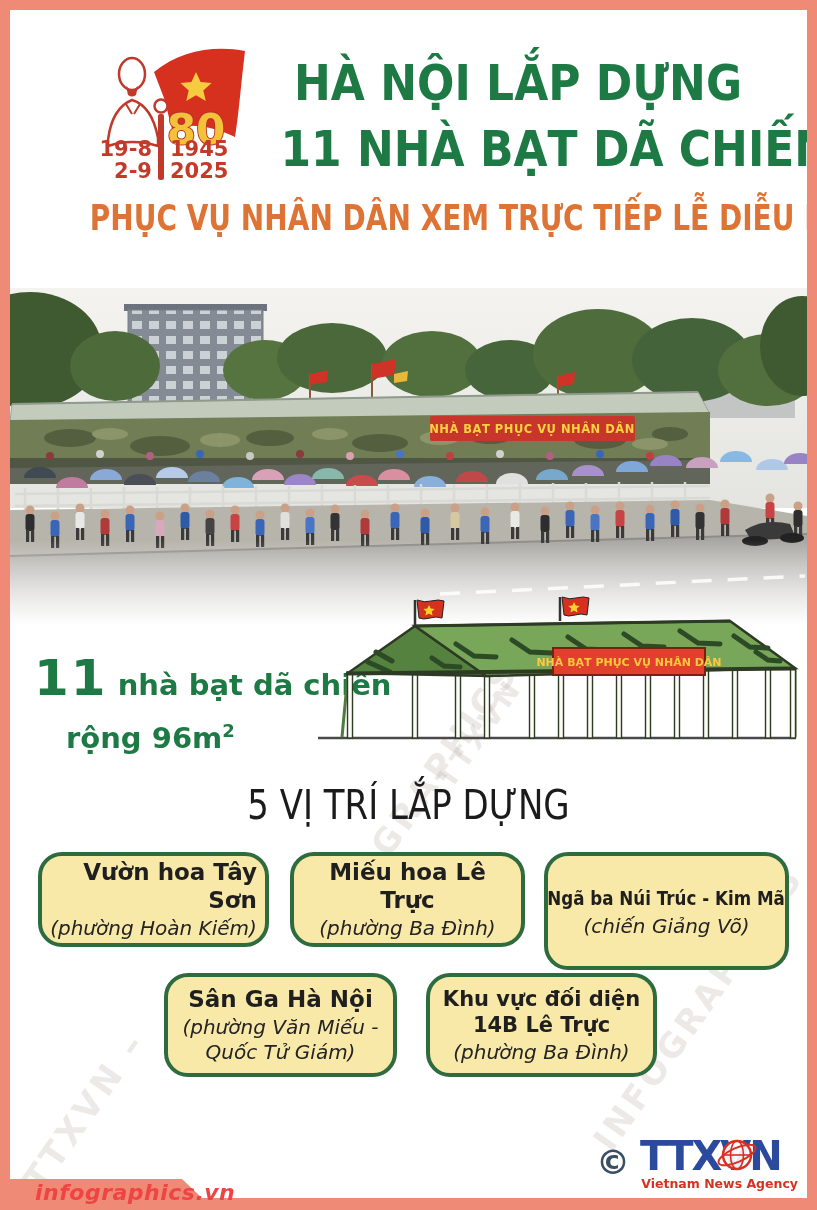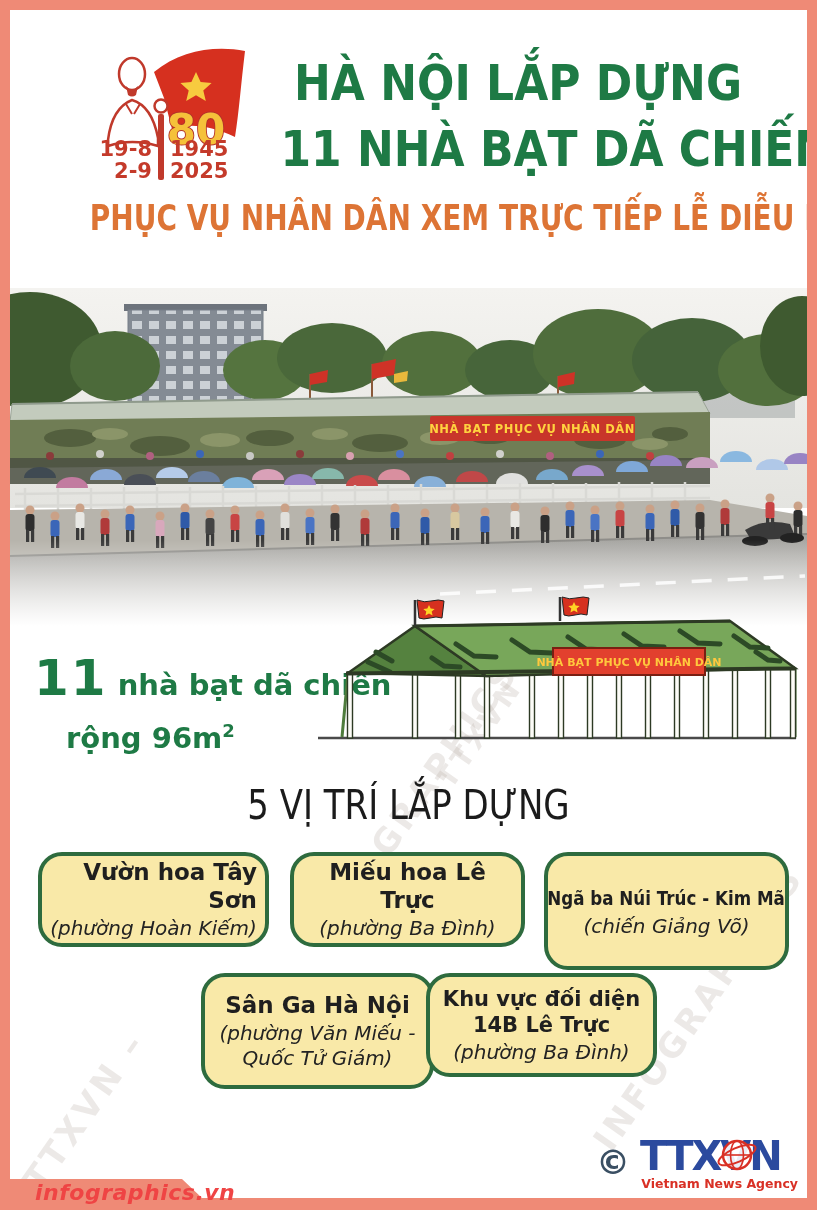--- a/index.html
+++ b/index.html
@@ -327,21 +327,21 @@
     <div class="loc-ward">(phường Hoàn Kiếm)</div>
   </div>
   <div class="loc-box" style="left:290px; top:852px; width:235px; height:95px;">
     <div class="loc-name">Miếu hoa Lê Trực</div>
     <div class="loc-ward">(phường Ba Đình)</div>
   </div>
   <div class="loc-box" style="left:544px; top:852px; width:245px; height:118px;">
     <div class="loc-name tight">Ngã ba Núi Trúc - Kim Mã</div>
     <div class="loc-ward">(chiến Giảng Võ)</div>
   </div>
-  <div class="loc-box" style="left:164px; top:973px; width:233px; height:116px;margin-left:37px;">
+  <div class="loc-box" style="left:164px; top:973px; width:233px; height:104px;">
     <div class="loc-name">Sân Ga Hà Nội</div>
     <div class="loc-ward">(phường Văn Miếu - Quốc Tử Giám)</div>
   </div>
   <div class="loc-box" style="left:426px; top:973px; width:231px; height:104px;">
     <div class="loc-name wrap2">Khu vực đối diện 14B Lê Trực</div>
     <div class="loc-ward">(phường Ba Đình)</div>
   </div>
 
   <div class="copyright">©</div>
   <svg class="agency-svg" width="160" height="66" viewBox="0 0 160 66">

